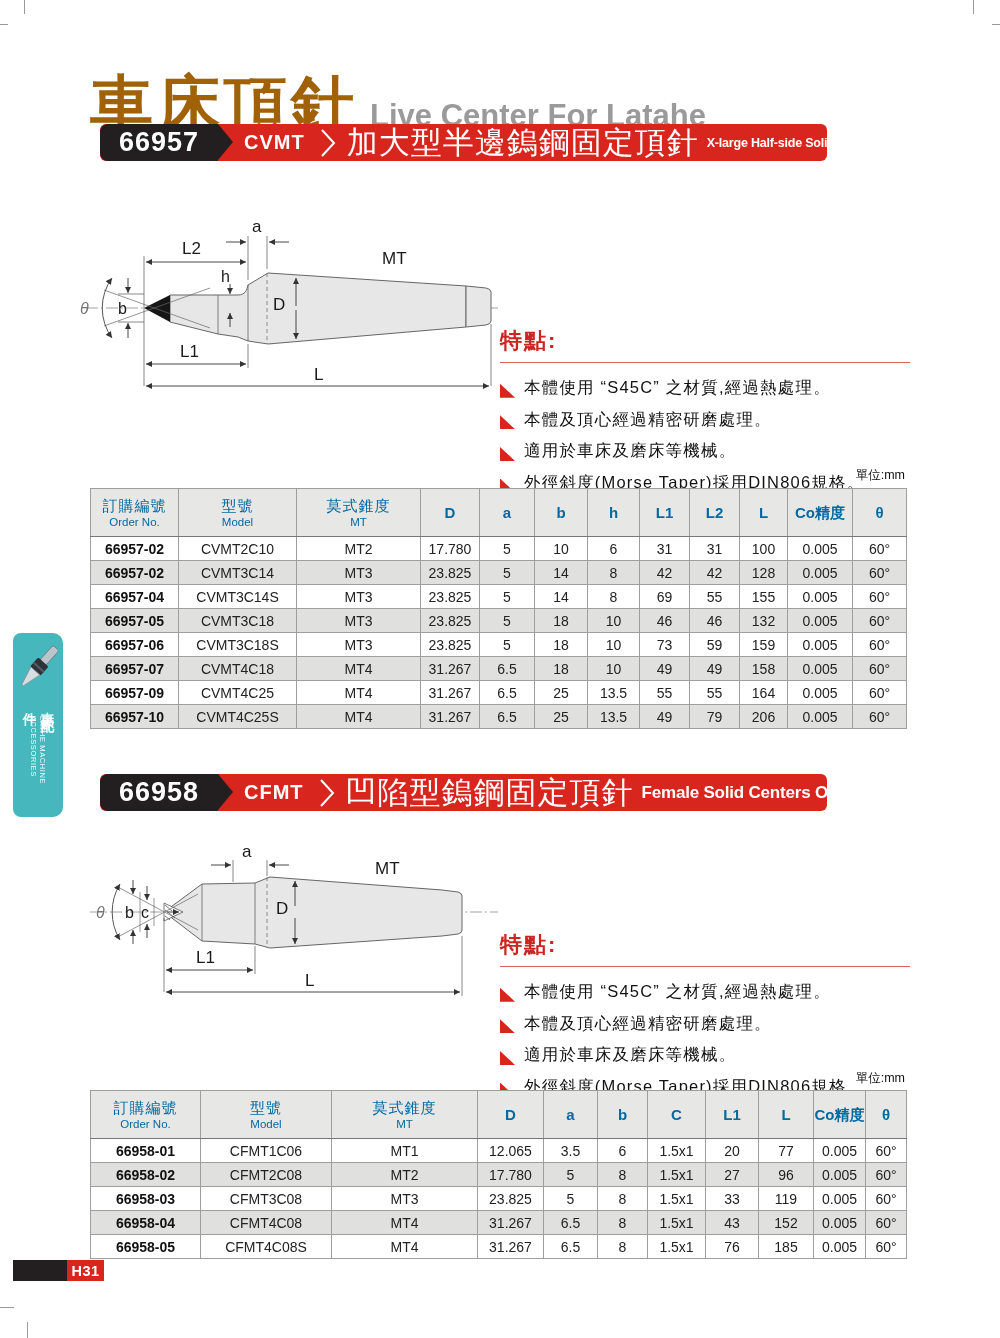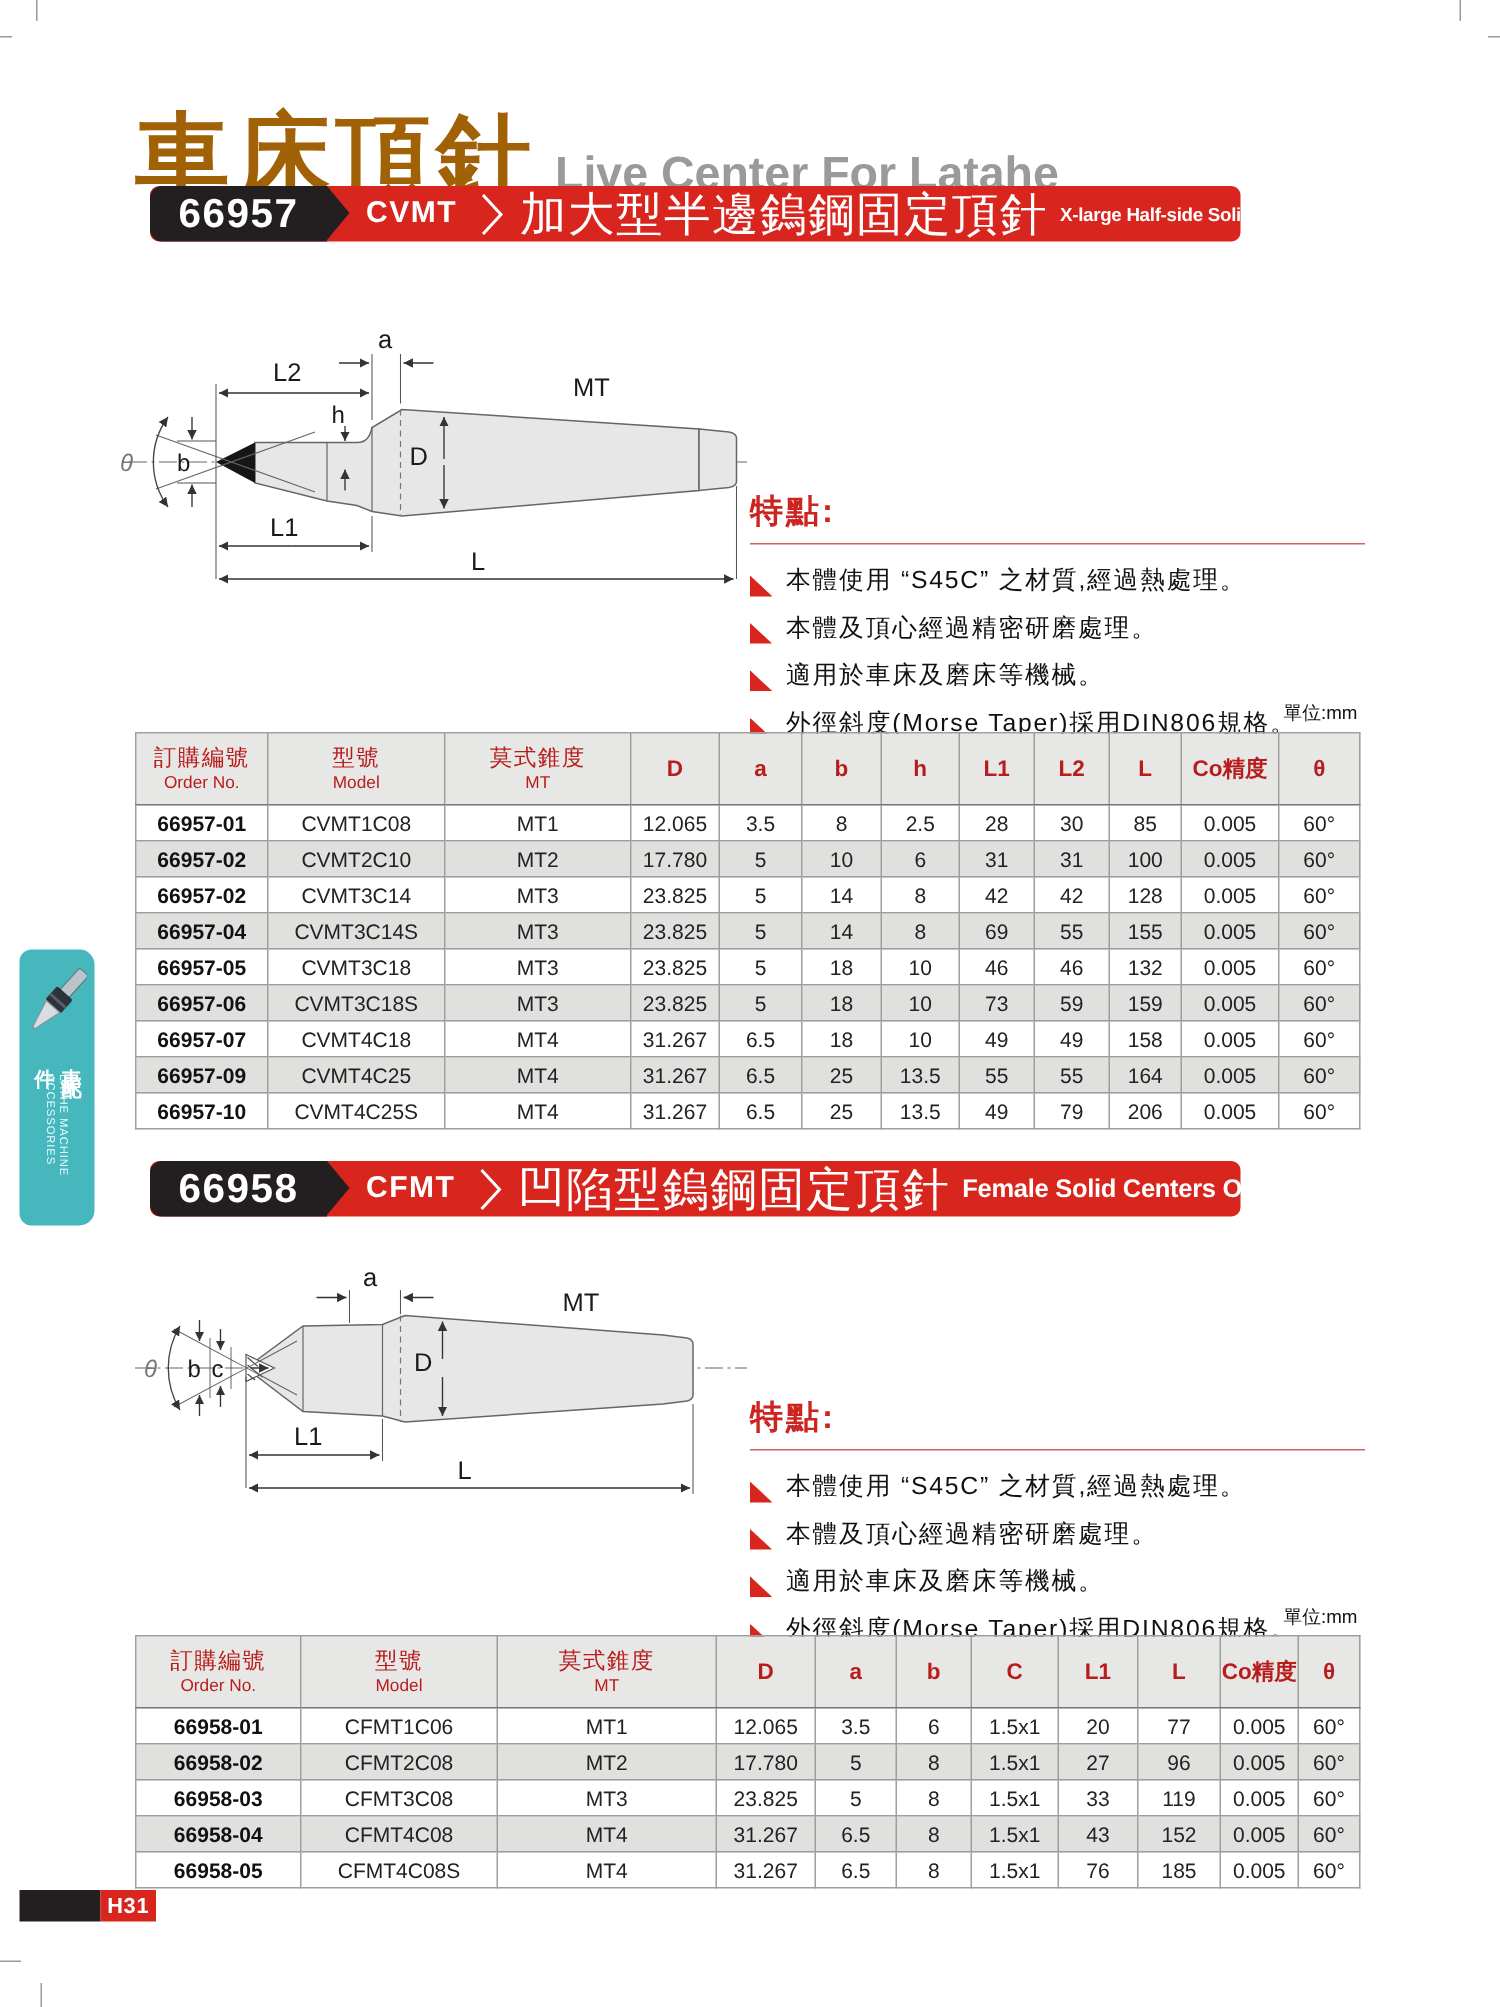--- a/index.html
+++ b/index.html
@@ -61,21 +61,21 @@
   
   .unit{position:absolute;right:95px;font-size:12.5px;color:#111;}
   .unit.u1{top:467px;} .unit.u2{top:1070px;}
   
   table.spec{
     position:absolute;left:90px;width:816px;border-collapse:collapse;table-layout:fixed;
     border:1px solid #8a8a8a;
   }
   table.t1{top:488px;} table.t2{top:1090px;}
   .spec th,.spec td{border:1px solid #9e9e9c;text-align:center;padding:0;}
-  .spec th{background:#e7e7e5;height:47px;font-weight:bold;font-size:16px;color:#b91c1c;border-bottom:1px solid #777;}
+  .spec th{background:#e7e7e5;height:47px;font-weight:bold;font-size:16px;color:#0369a1;border-bottom:1px solid #777;}
   .spec th .th-zh{font-size:15px;line-height:1.2;}
   .spec th.two-line .th-zh{font-weight:normal;letter-spacing:1px;}
   .spec th .th-en{font-size:11.5px;font-weight:normal;line-height:1.1;margin-top:1px;}
   .spec td{height:23px;font-size:14px;color:#222;}
   .spec tbody tr:nth-child(even){background:#e0e0de;}
   .spec td.ord{font-weight:bold;color:#111;}
   
   .side-tab{
     position:absolute;left:13px;top:633px;width:50px;height:184px;
     background:#45b7bd;border-radius:8px 10px 10px 8px;
@@ -261,34 +261,20 @@
           <th>
             <div class="th-zh">Co精度</div>
           </th>
           <th>
             <div class="th-zh">θ</div>
           </th>
         </tr>
       </thead>
     <tbody>
         <tr>
-          <td class="ord">66957-01</td>
-          <td>CVMT1C08</td>
-          <td>MT1</td>
-          <td>12.065</td>
-          <td>3.5</td>
-          <td>8</td>
-          <td>2.5</td>
-          <td>28</td>
-          <td>30</td>
-          <td>85</td>
-          <td>0.005</td>
-          <td>60°</td>
-        </tr>
-        <tr>
           <td class="ord">66957-02</td>
           <td>CVMT2C10</td>
           <td>MT2</td>
           <td>17.780</td>
           <td>5</td>
           <td>10</td>
           <td>6</td>
           <td>31</td>
           <td>31</td>
           <td>100</td>

